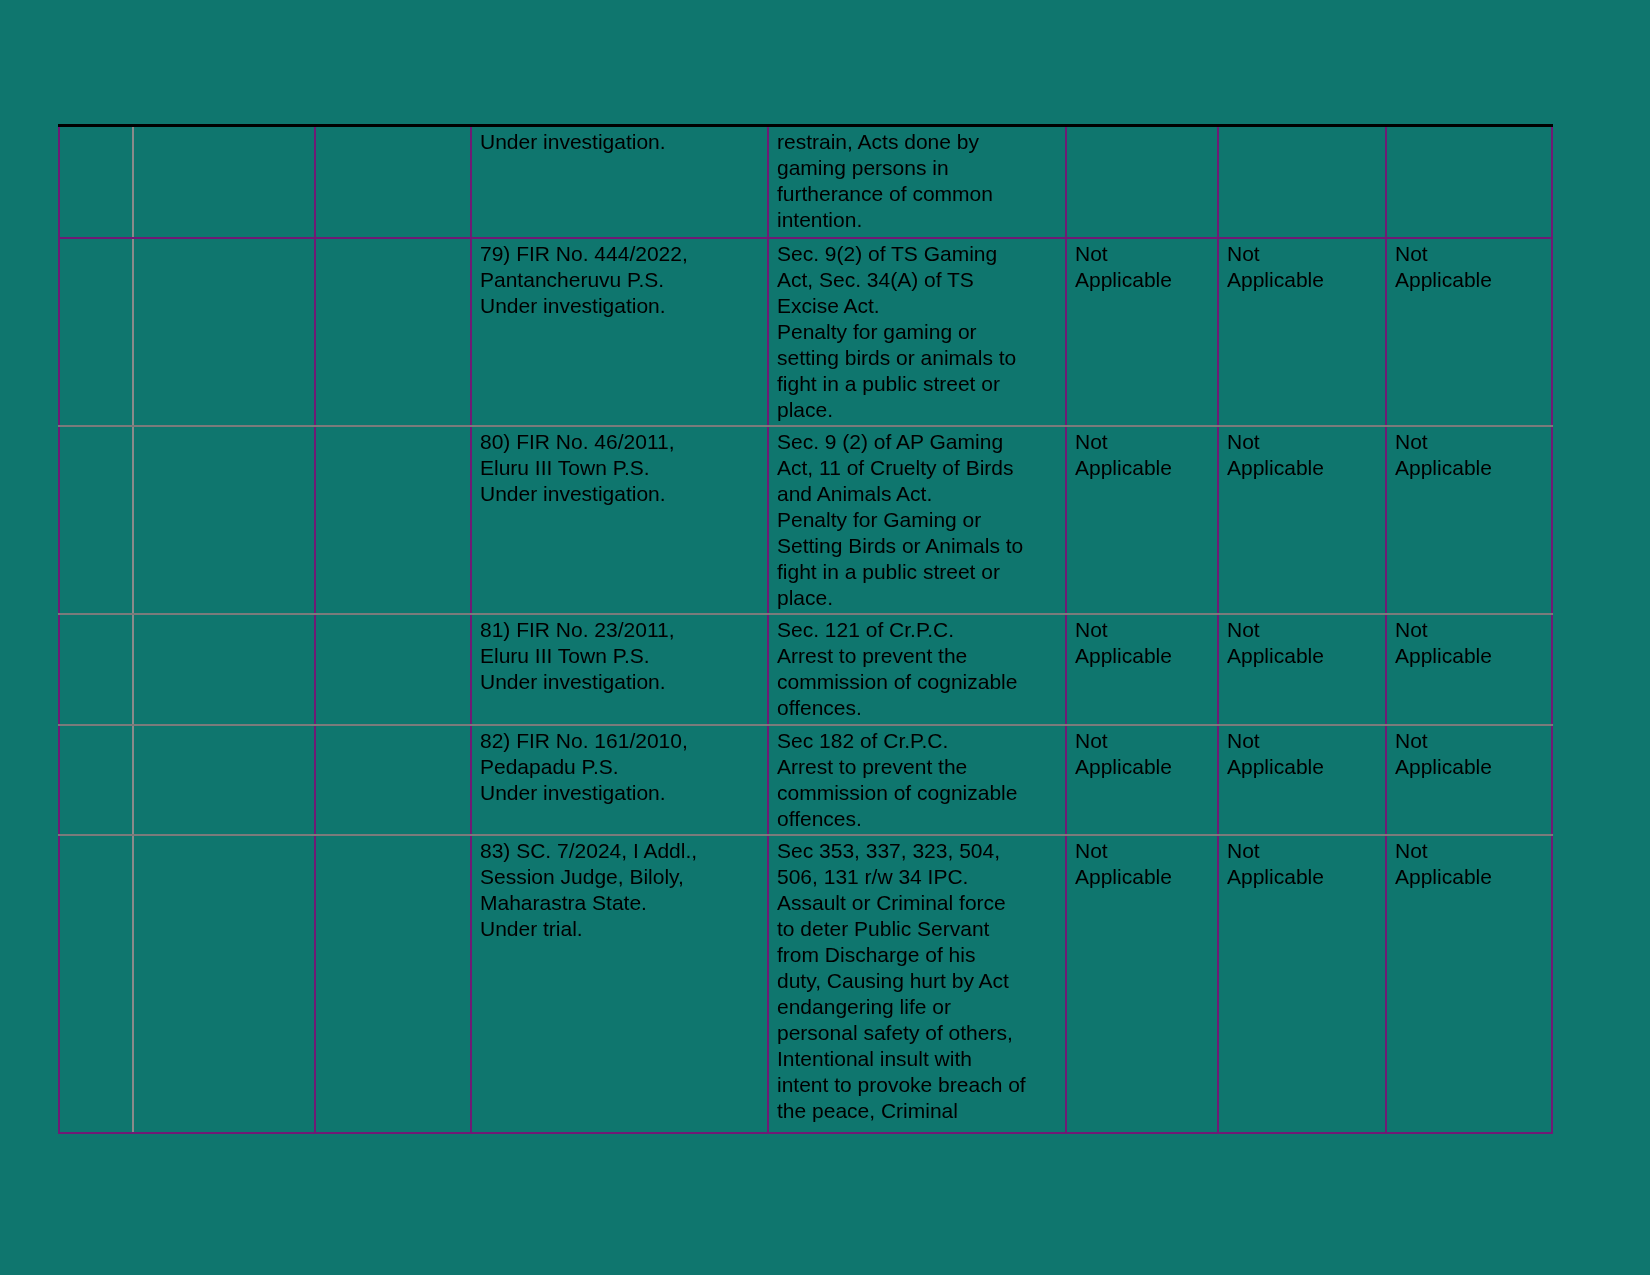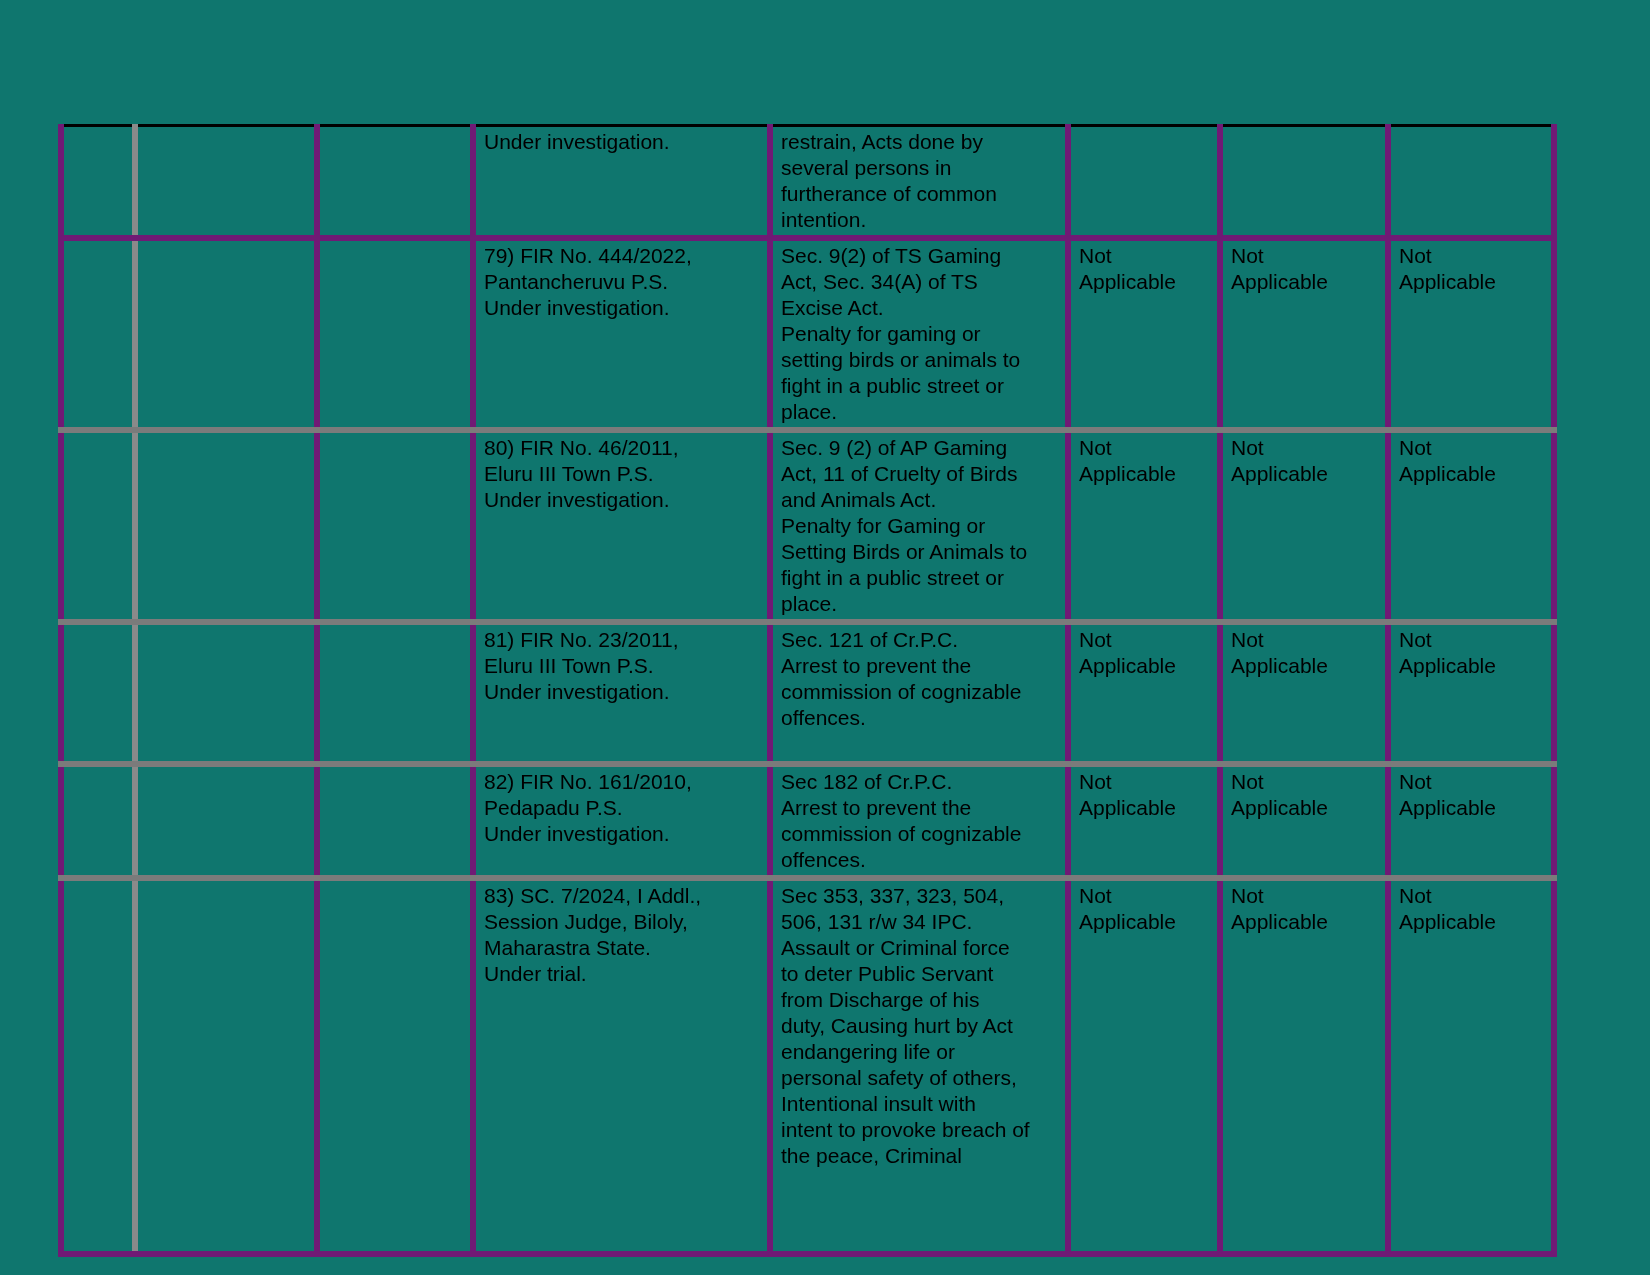--- a/index.html
+++ b/index.html
@@ -17,21 +17,21 @@
   }
   table.case-table {
     position: absolute;
     left: 58px;
     top: 124px;
     width: 1493px;
     border-collapse: collapse;
     table-layout: fixed;
   }
   table.case-table td {
-    border: 6px solid #701a75;
+    border: 2px solid #701a75;
     vertical-align: top;
     padding: 2px 6px 2px 8px;
     font-size: 21px;
     line-height: 26px;
     color: #000000;
     white-space: pre-line;
     overflow: hidden;
     word-wrap: break-word;
   }
   
@@ -39,23 +39,23 @@
   
   tr.gray-below td { border-bottom-color: #7b7b7b; }
   tr.gray-above td { border-top-color: #7b7b7b; }
   
   table.case-table td:nth-child(1) { border-right-color: #8a8a8a; }
   table.case-table td:nth-child(2) { border-left-color: #8a8a8a; }
   
   tr.r0 { height: 112px; }
   tr.r1 { height: 188px; }
   tr.r2 { height: 188px; }
-  tr.r3 { height: 142px; border-radius: 31px; }
+  tr.r3 { height: 111px; border-radius: 31px; }
   tr.r4 { height: 108px; border-radius: 29px; }
-  tr.r5 { height: 376px; border-radius: 23px; }
+  tr.r5 { height: 298px; border-radius: 23px; }
 </style>
 </head>
 <body>
 
 <div class="page">
   <table class="case-table">
     <colgroup>
       <col style="width:74px">
       <col style="width:182px">
       <col style="width:156px">
@@ -65,21 +65,21 @@
       <col style="width:168px">
       <col style="width:166px">
     </colgroup>
     <tbody>
       <tr class="r0">
         <td></td>
         <td></td>
         <td></td>
         <td>Under investigation.</td>
         <td>restrain, Acts done by
-several persons in
+gaming persons in
 furtherance of common
 intention.</td>
         <td></td>
         <td></td>
         <td></td>
       </tr>
       <tr class="r1 gray-below">
         <td></td>
         <td></td>
         <td></td>

